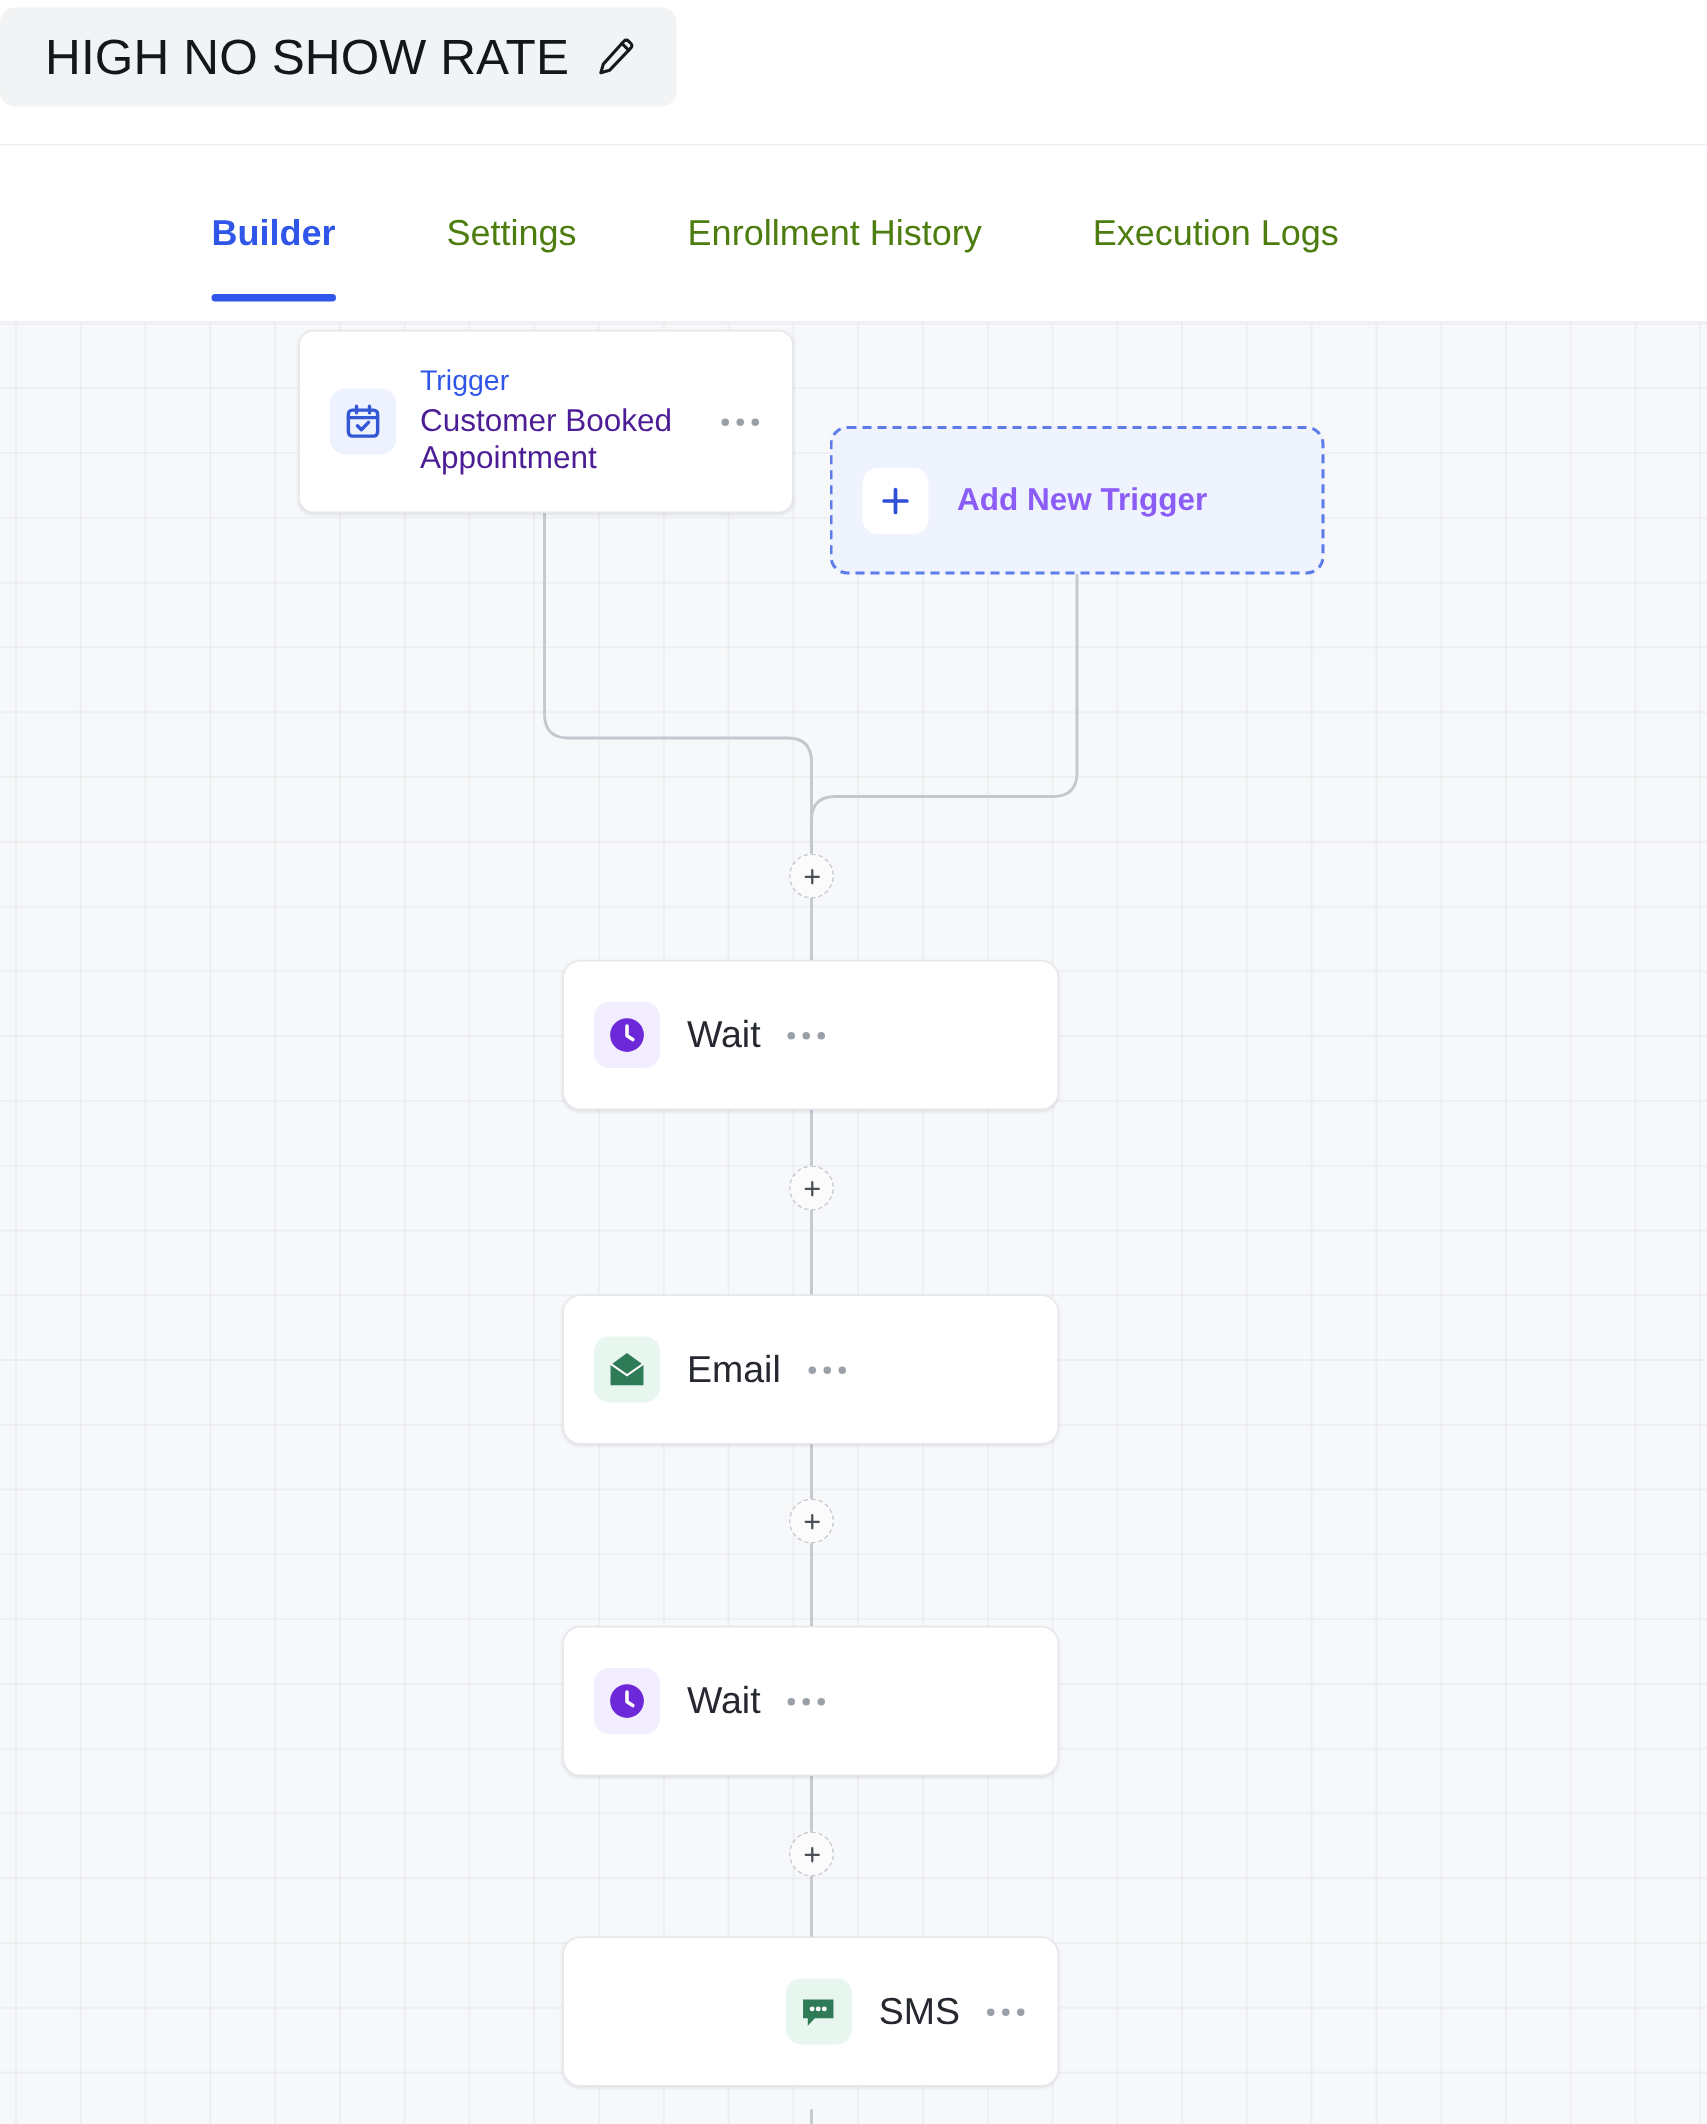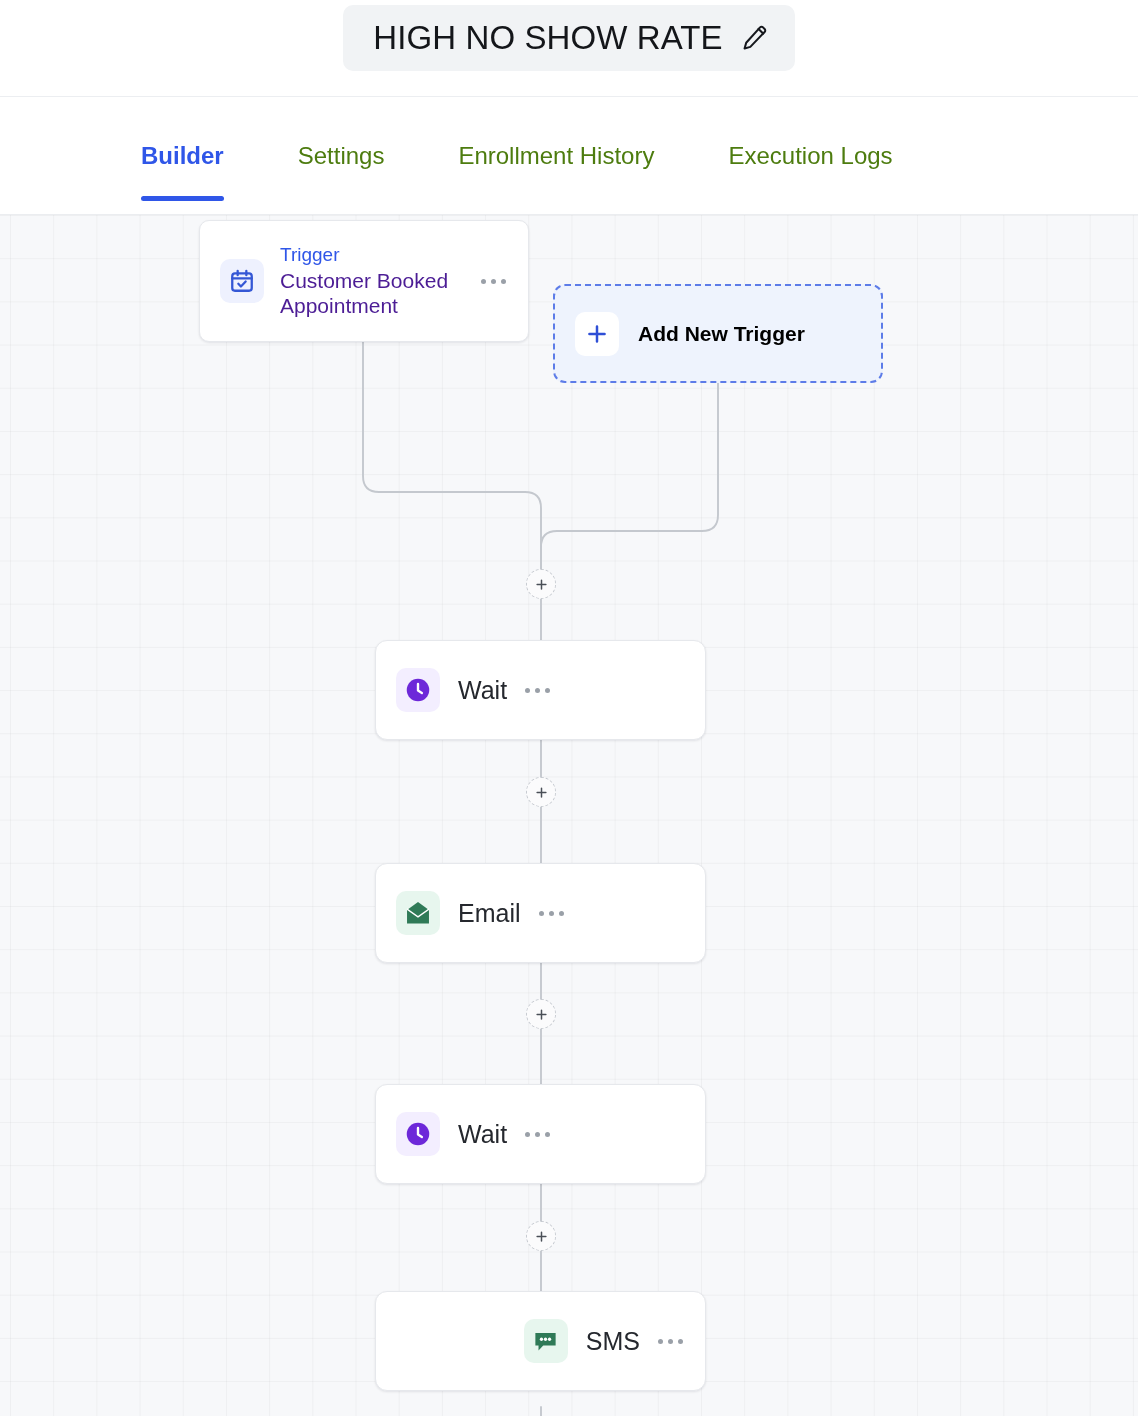--- a/index.html
+++ b/index.html
@@ -23,21 +23,20 @@
   
   .titlebar {
     position: absolute;
     left: 0; top: 0;
     width: 1138px;
     height: 97px;
     background: #ffffff;
     border-bottom: 1px solid #eceef1;
     display: flex;
     align-items: flex-start;
-    justify-content: center;
   }
   .title-chip {
     margin-top: 5px;
     height: 66px;
     background: #f1f3f5;
     border-radius: 10px;
     display: flex;
     align-items: center;
     gap: 18px;
     padding: 0 28px 0 30px;
@@ -197,21 +196,21 @@
     border-radius: 10px;
     background: #ffffff;
     display: flex;
     align-items: center;
     justify-content: center;
     flex: 0 0 auto;
   }
   .add-trigger-label {
     font-size: 21px;
     font-weight: 700;
-    color: #000000;
+    color: #8b5cf6;
     white-space: nowrap;
   }
 
   
   .action-node {
     left: 375px;
     width: 331px; height: 100px;
     padding: 0 22px 0 20px;
     gap: 18px;
   }

